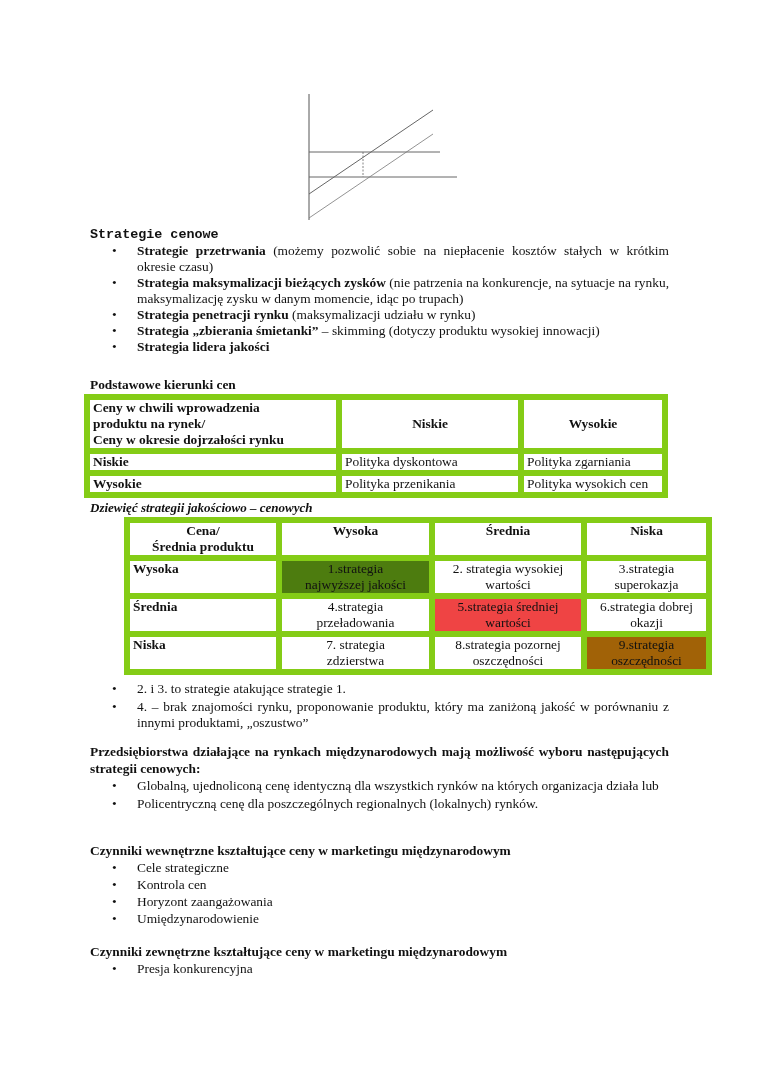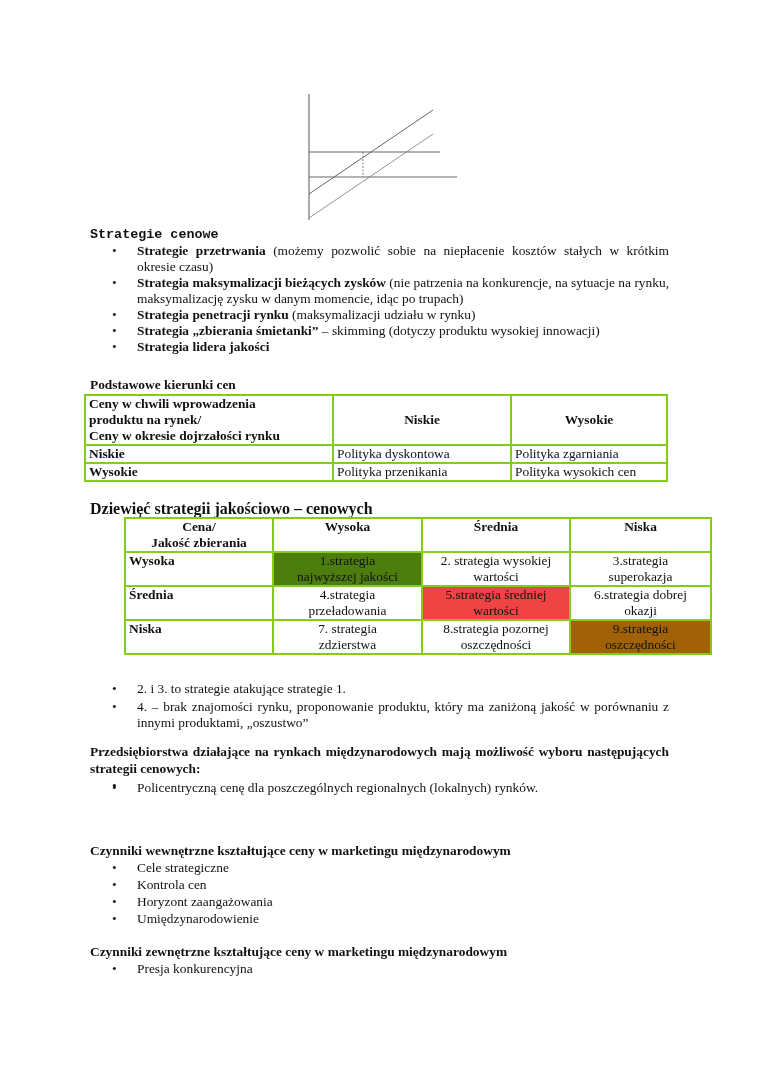--- a/index.html
+++ b/index.html
@@ -7,21 +7,21 @@
       font-family: "Liberation Serif", serif; color: #111; font-size: 13.4px; }
     .abs { position: absolute; }
     .figure { left: 300px; top: 88px; width: 170px; height: 140px; }
     .h { font-weight: bold; }
     .sec { left: 90px; }
     ul.bl { list-style: none; margin: 0; padding: 0; }
     ul.bl li { position: relative; padding-left: 47px; line-height: 16px; }
     ul.bl li .dot { position: absolute; left: 22px; top: 0; }
     .just { text-align: justify; }
     table { border-collapse: collapse; position: absolute; }
-    table td { border: 2px solid #84cc16; padding: 0 3px; vertical-align: top; line-height: 16px; }
+    table td { border: 6px solid #84cc16; padding: 0 3px; vertical-align: top; line-height: 16px; }
     .t1 { left: 84px; top: 394px; width: 584px; }
     .t2 { left: 84px; top: 517px; width: 588px; margin-left: 40px; }
     .c { text-align: center; }
     .hl { background: #b7dde8; }
     .vc { vertical-align: middle !important; }
   </style>
 </head>
 <body>
 
 <svg class="abs figure" viewBox="0 0 170 140">
@@ -60,27 +60,27 @@
     <td>Polityka zgarniania</td>
   </tr>
   <tr>
     <td class="h">Wysokie</td>
     <td>Polityka przenikania</td>
     <td>Polityka wysokich cen</td>
   </tr>
 </tbody>
   </table>
 
-<div class="abs sec h" style="top:500px; font-size:16px;">Dziewięć strategii jakościowo – cenowych</div>
+<div class="abs sec h" style="top:500px; font-size:13px;font-style:italic;">Dziewięć strategii jakościowo – cenowych</div>
 <table class="t2">
   <tbody>
       <tr>
     <td class="h c" style="width:140px;">
       <div>Cena/</div>
-      <div>Jakość zbierania</div>
+      <div>Średnia produktu</div>
     </td>
     <td class="h c" style="width:141px;">Wysoka</td>
     <td class="h c" style="width:140px;">Średnia</td>
     <td class="h c">Niska</td>
   </tr>
   <tr>
     <td class="h">Wysoka</td>
     <td class="c hl" style="background: #4d7c0f;">
           <div>1.strategia</div>
           <div>najwyższej jakości</div>
@@ -127,21 +127,21 @@
 </tbody>
   </table>
 
 <ul class="abs bl just" style="left:90px; top:681px; width:579px;">
   <li><span class="dot">•</span><span>2. i 3. to strategie atakujące strategie 1.</span></li>
   <li style="margin-top:2px;"><span class="dot">•</span><span>4. – brak znajomości rynku, proponowanie produktu, który ma zaniżoną jakość w porównaniu z innymi produktami, „oszustwo”</span></li>
 </ul>
 
 <div class="abs sec h just" style="top:743px; width:579px; line-height:17px; text-align-last:left;">Przedsiębiorstwa działające na rynkach międzynarodowych mają możliwość wyboru następujących strategii cenowych:</div>
 <ul class="abs bl" style="left:90px; top:778px; width:579px; text-align:left;">
-  <li><span class="dot">•</span></li>
+  <li><span class="dot">•</span><span>Globalną, ujednoliconą cenę identyczną dla wszystkich rynków na których organizacja działa lub</span></li>
   <li style="margin-top:2px;"><span class="dot">•</span><span>Policentryczną cenę dla poszczególnych regionalnych (lokalnych) rynków.</span></li>
 </ul>
 
 <div class="abs sec h" style="top:843px;">Czynniki wewnętrzne kształtujące ceny w marketingu międzynarodowym</div>
 <ul class="abs bl" style="left:90px; top:859px; width:579px;">
   <li style="line-height:17px;"><span class="dot">•</span><span>Cele strategiczne</span></li>
   <li style="line-height:17px;"><span class="dot">•</span><span>Kontrola cen</span></li>
   <li style="line-height:17px;"><span class="dot">•</span><span>Horyzont zaangażowania</span></li>
   <li style="line-height:17px;"><span class="dot">•</span><span>Umiędzynarodowienie</span></li>
 </ul>

